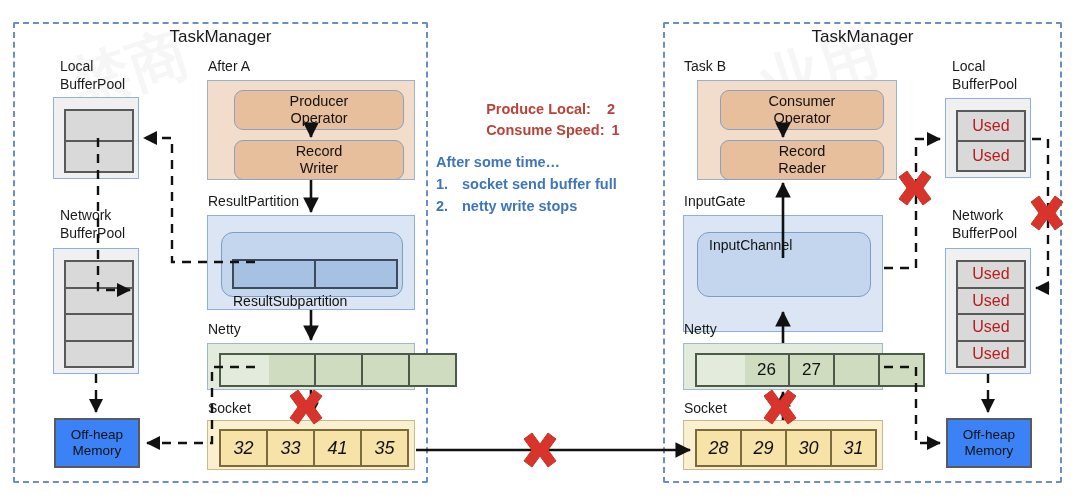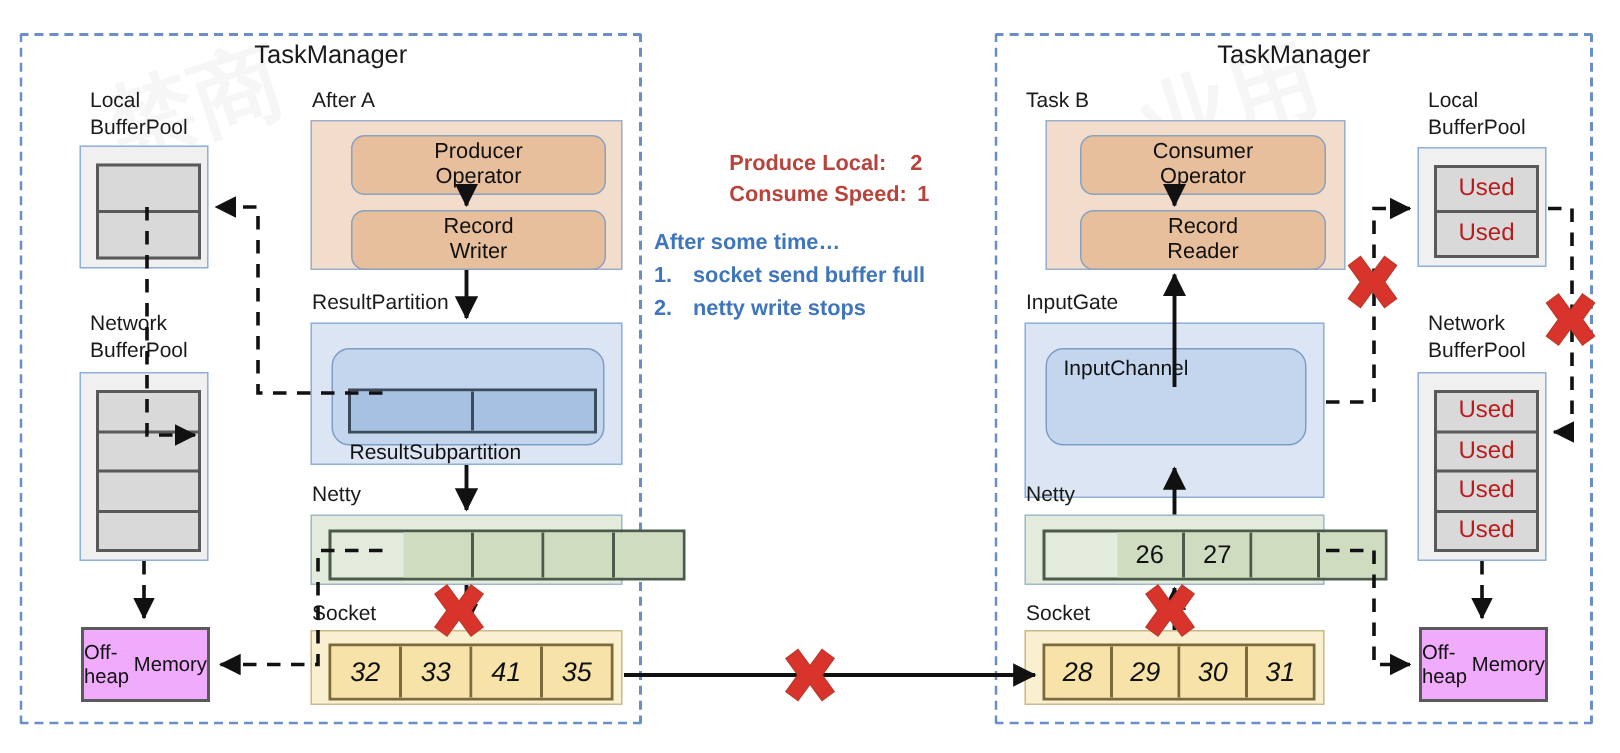--- a/index.html
+++ b/index.html
@@ -12,21 +12,21 @@
   .tm-title{font-size:17px;color:#1a1a1a;text-align:center;width:100%;}
 
   .cap{font-size:14px;color:#1a1a1a;white-space:nowrap;}
 
   
   .pool-outer{background:#f0f0f0;border:1px solid #8fb0d8;}
   .cellstack{position:absolute;border:2px solid #595959;background:#d9d9d9;display:flex;flex-direction:column;}
   .cellstack .cell{flex:1;border-bottom:2px solid #595959;display:flex;align-items:center;justify-content:center;font-size:16px;color:#b91c1c;}
   .cellstack .cell:last-child{border-bottom:none;}
 
-  .offheap{background:#f0abfc;border:2px solid #5a5a5a;display:flex;flex-direction:row;align-items:center;justify-content:center;font-size:13.5px;line-height:1.22;color:#111;}
+  .offheap{background:#3b82f6;border:2px solid #5a5a5a;display:flex;flex-direction:column;align-items:center;justify-content:center;font-size:13.5px;line-height:1.22;color:#111;}
 
   
   .task-outer{background:#f2ddcc;border:1px solid #9ab0cb;padding-left:20px;}
   .op-box{background:#e8bf9c;border:1px solid #8aa2be;border-radius:9px;display:flex;flex-direction:column;align-items:center;justify-content:center;font-size:14.5px;line-height:1.2;color:#111;}
 
   
   .part-outer{background:#dbe5f3;border:1px solid #8fb0d8;}
   .part-inner{background:#c3d6ee;border:1px solid #7c9dc6;border-radius:12px;}
   .part-label{font-size:14px;color:#111;}
   .slotrow{position:absolute;display:flex;border:2px solid #3c4b5c;}

